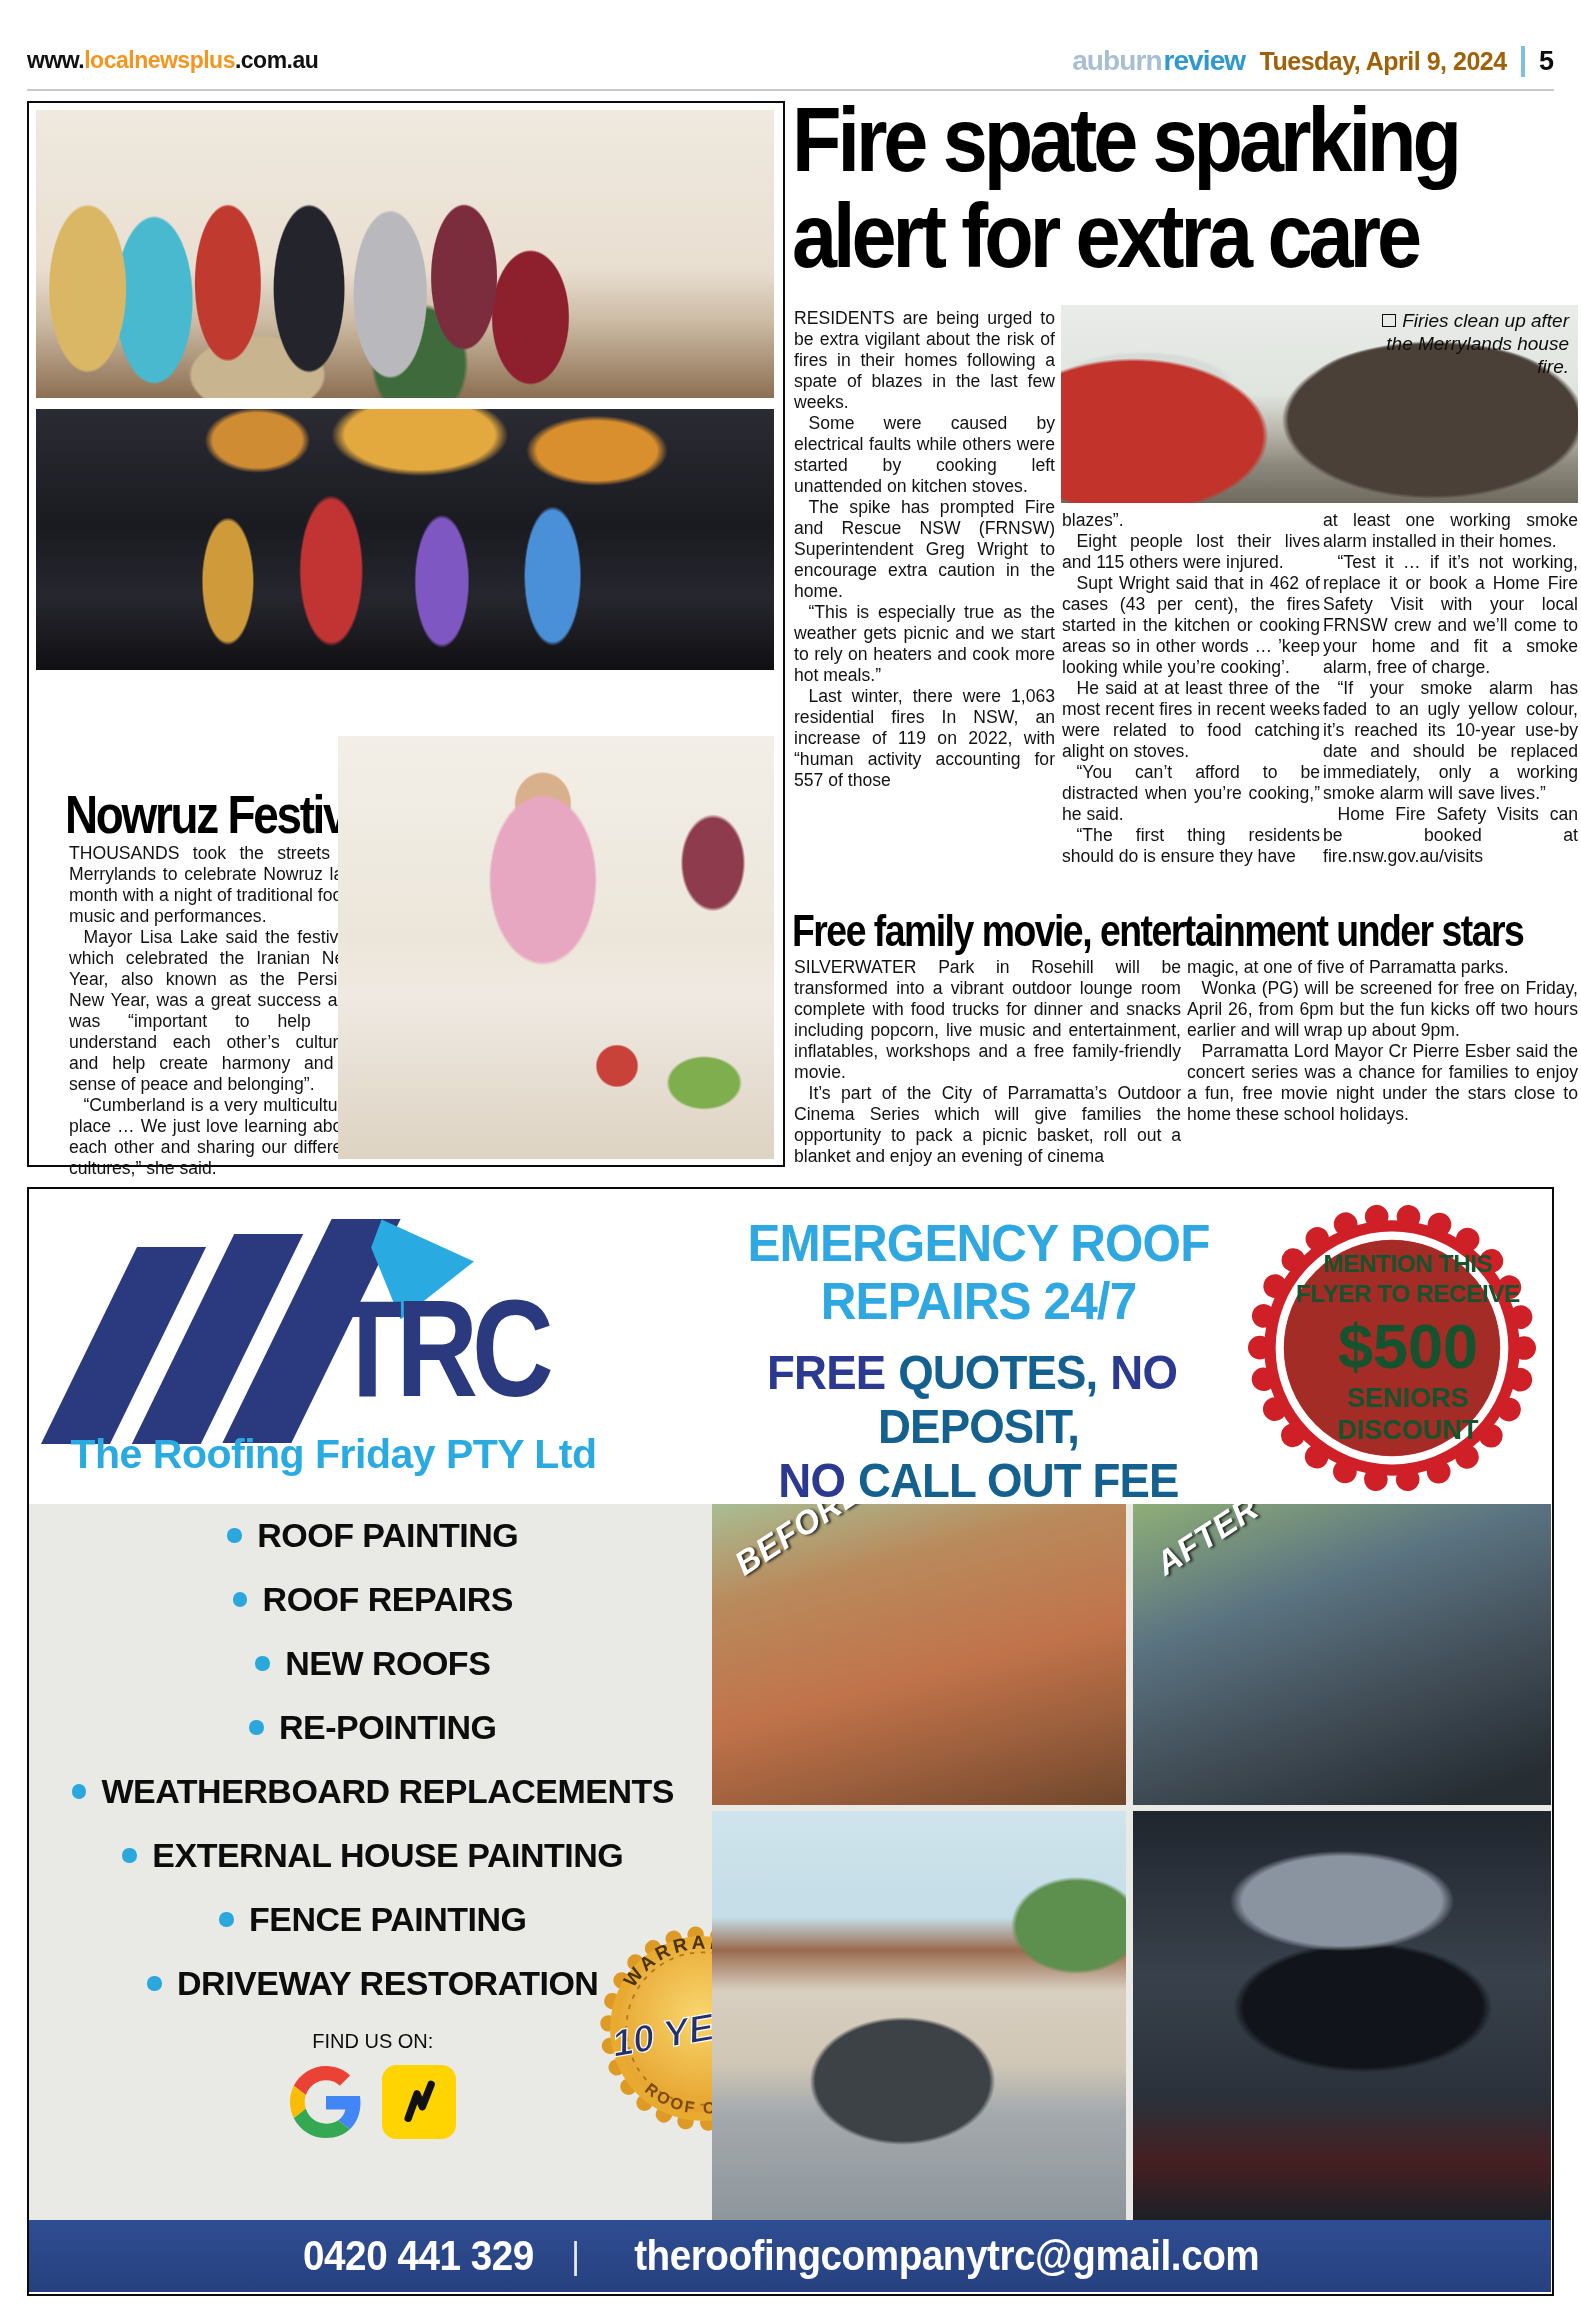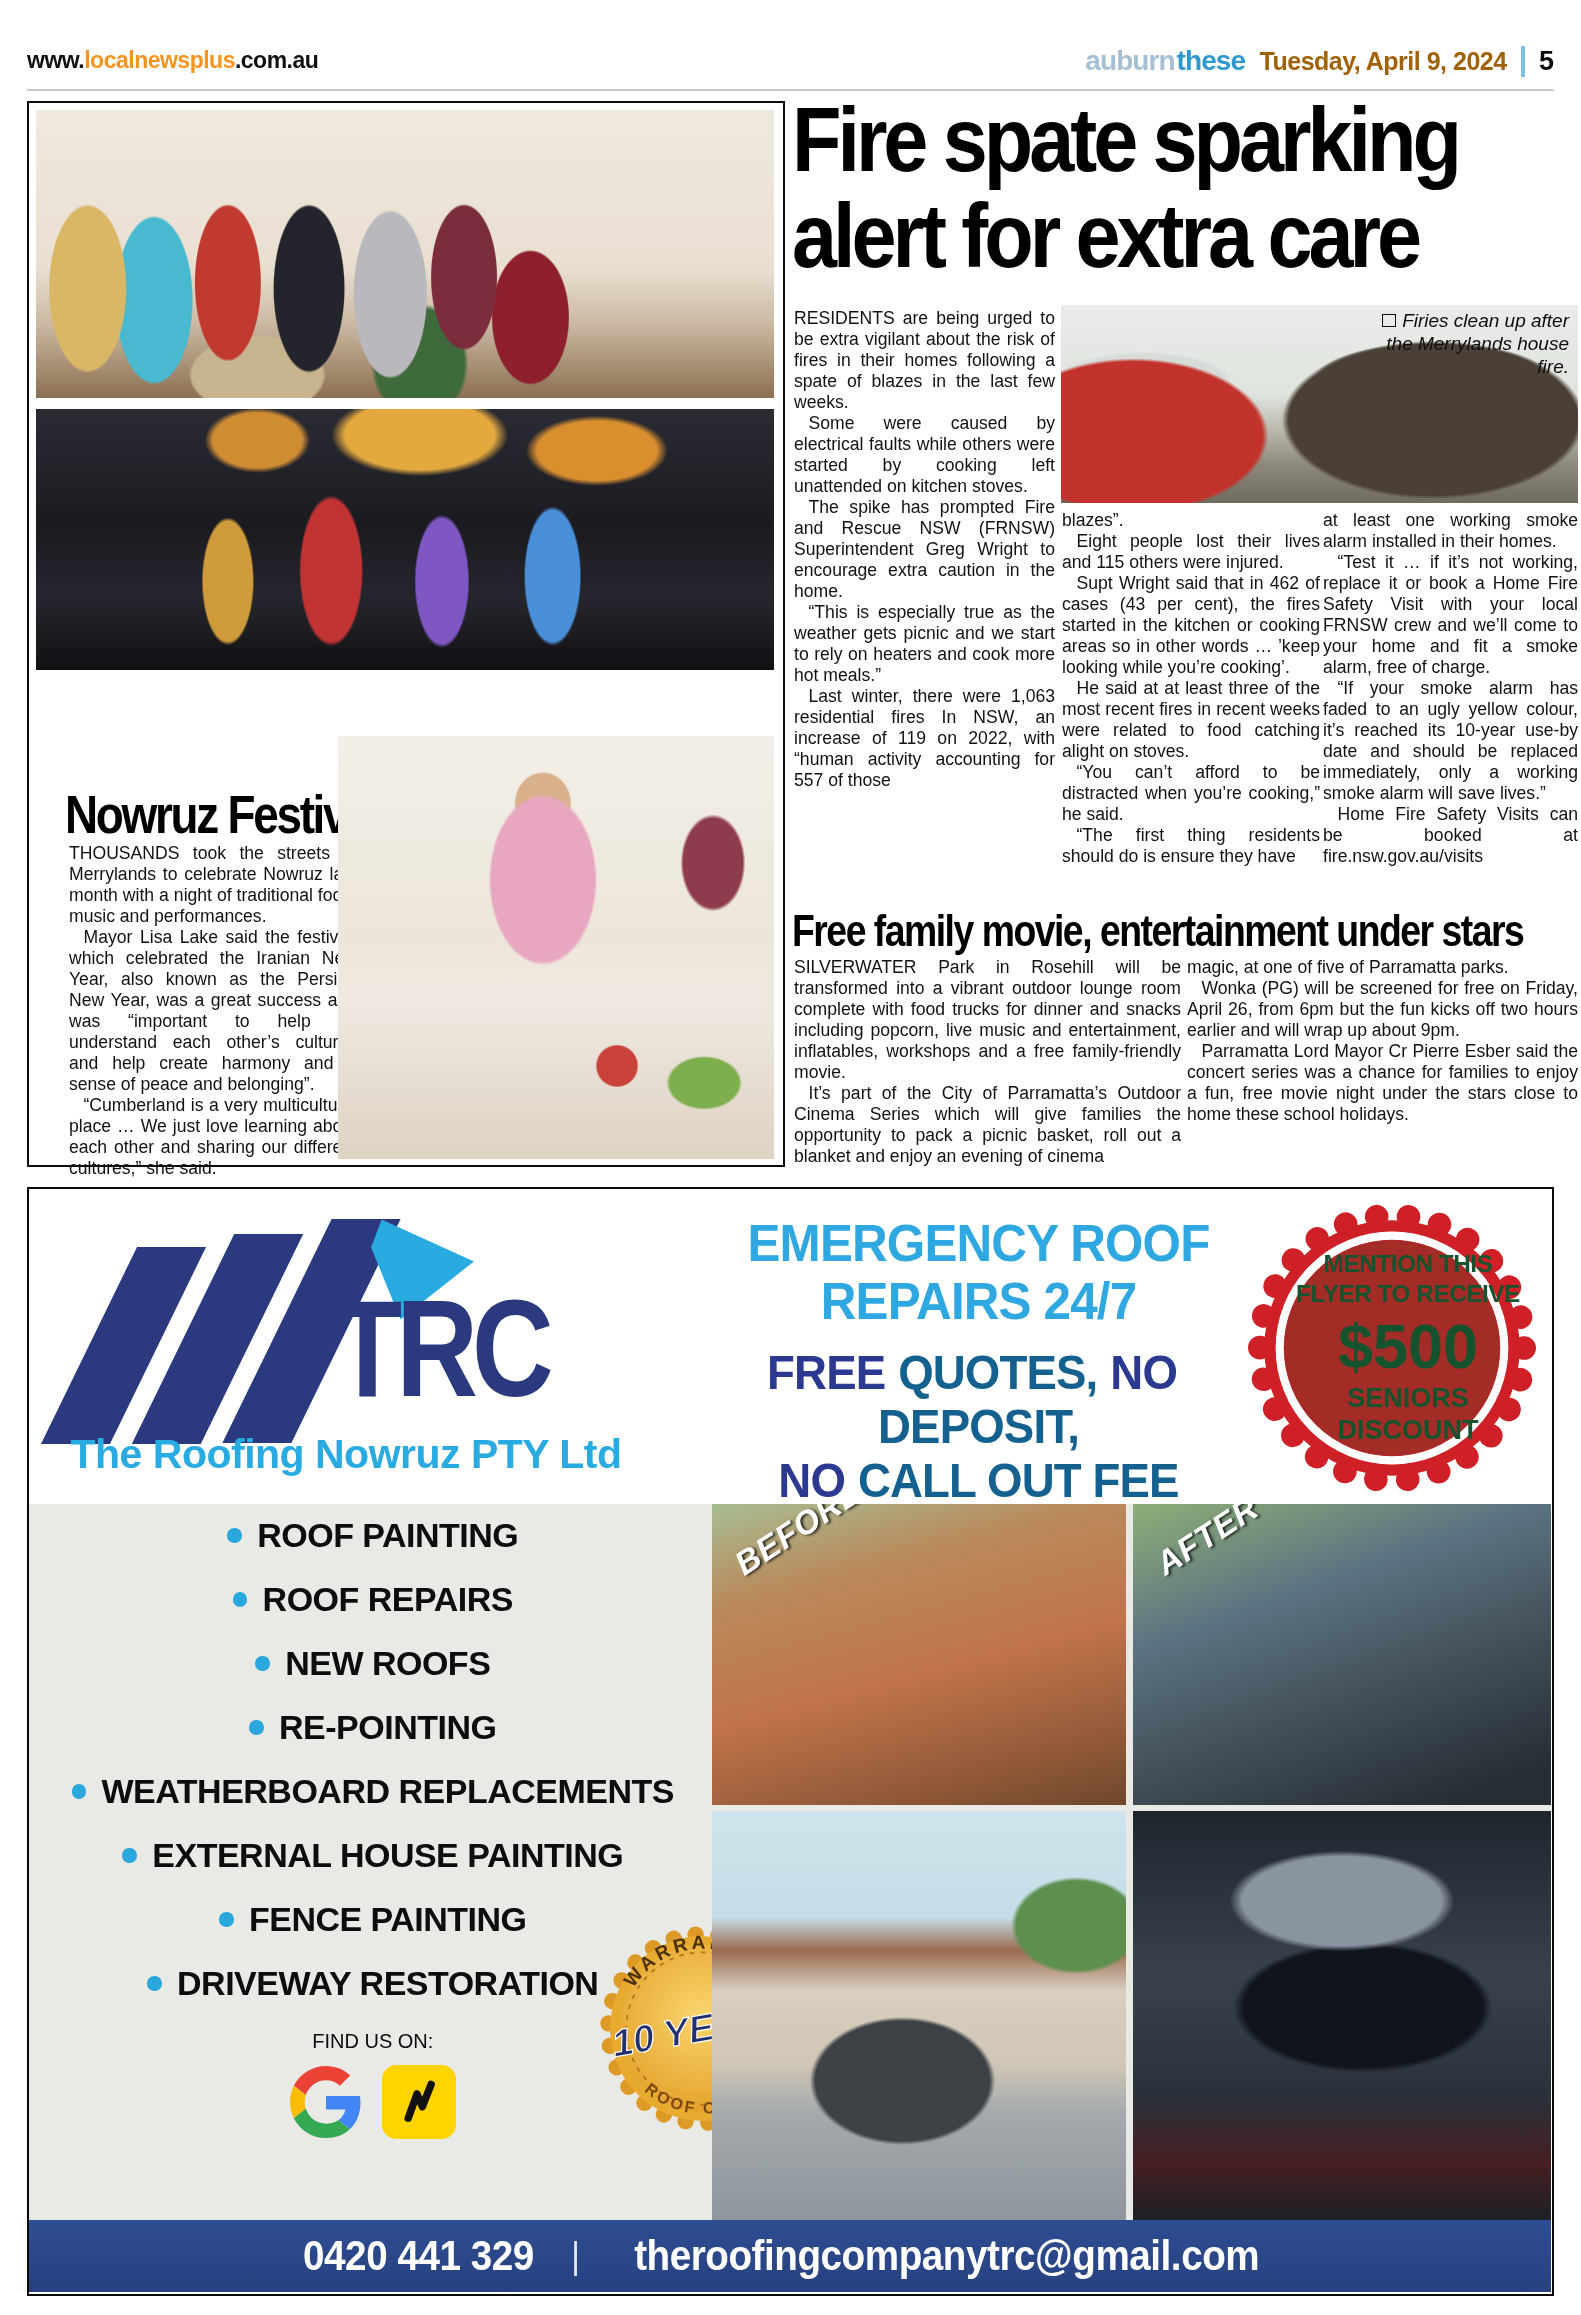--- a/index.html
+++ b/index.html
@@ -142,21 +142,21 @@
   .ad-footer .ft-sep{color:#e8ecf5;font-size:36px;font-weight:normal;}
 </style>
 </head>
 <body>
 
 <div id="page">
 
   <div class="header-left"><span>www.</span><span class="orange">localnewsplus</span><span>.com.au</span></div>
   <div class="header-right">
     <span class="mast-light">auburn</span>
-    <span class="mast-dark">these</span>
+    <span class="mast-dark">review</span>
     <span class="issue-date">Tuesday, April 9, 2024</span>
     <span class="page-sep"></span>
     <span class="page-num">5</span>
   </div>
   <div class="header-rule"></div>
 
   <div class="news-box">
     <div class="photo photo-festival"></div>
     <div class="photo photo-stage"></div>
     <div class="headline nowruz-headline">Nowruz Festival fun for new year</div>
@@ -210,21 +210,21 @@
 
   <div class="ad-box">
     <div class="ad-gray"></div>
 
     <div class="trc-logo">
       <div class="trc-stripe trc-s1"></div>
       <div class="trc-stripe trc-s2"></div>
       <div class="trc-stripe trc-s3"></div>
       <div class="trc-apex"></div>
       <div class="trc-text">TRC</div>
-      <div class="trc-sub">The Roofing Nowruz PTY Ltd</div>
+      <div class="trc-sub">The Roofing Friday PTY Ltd</div>
     </div>
 
     <div class="ad-center">
       <div class="em-line">EMERGENCY ROOF</div>
       <div class="em-line">REPAIRS 24/7</div>
       <div class="quotes-block">
         <div class="quote-line">
           <span class="w navy">FREE</span><span class="w teal">QUOTES,</span><span class="w navy">NO</span><span class="w teal">DEPOSIT,</span>
         </div>
         <div class="quote-line">

